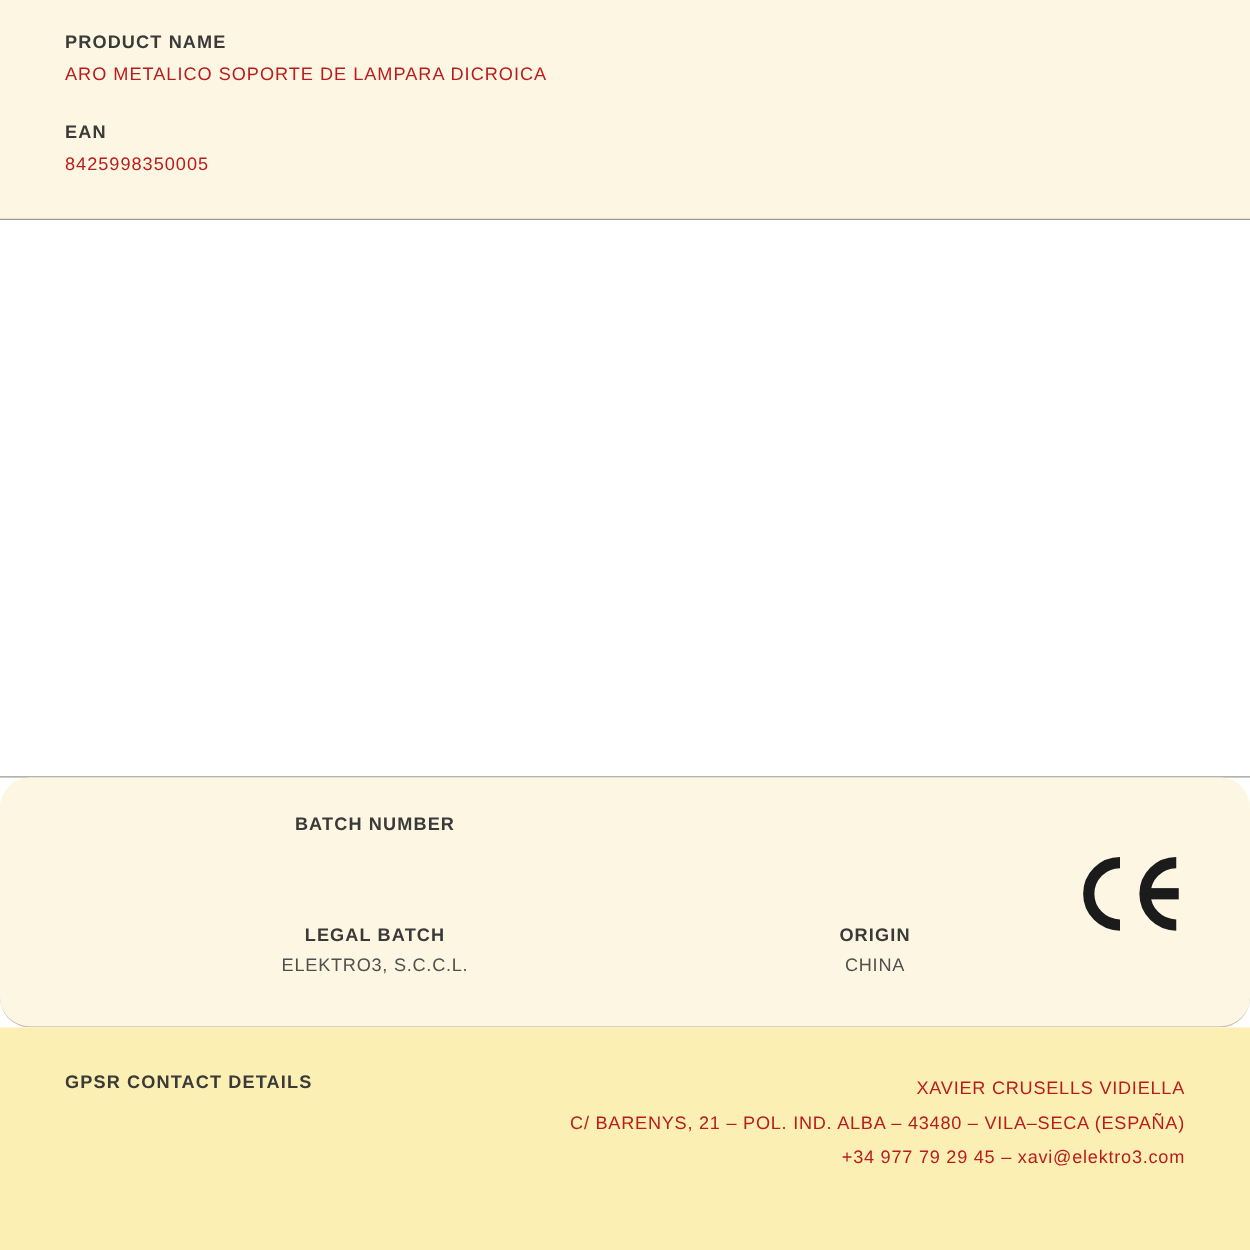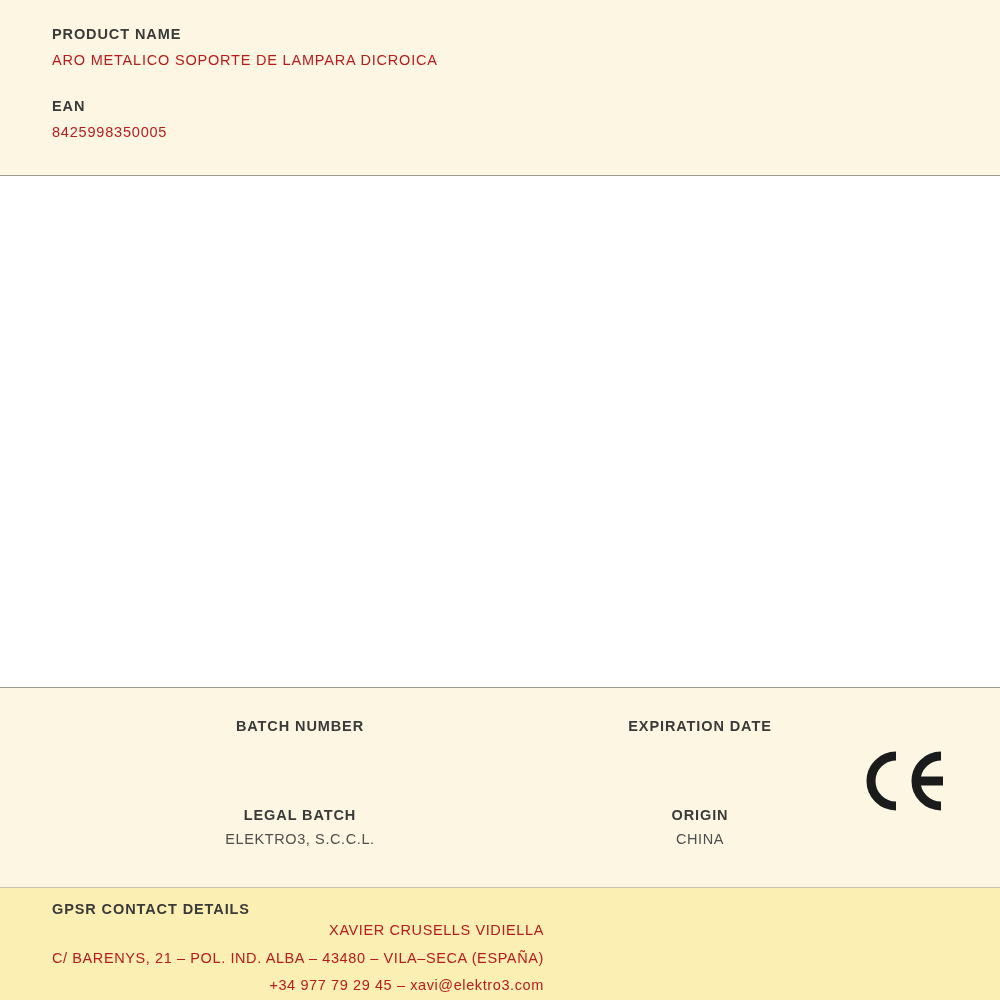--- a/index.html
+++ b/index.html
@@ -59,20 +59,21 @@
     border-bottom: 1px solid #9a9a8e;
   }
 
   
   .info-section {
     background: #fdf6e3;
     height: 200px;
     position: relative;
     box-sizing: border-box;
     border-bottom: 1px solid #c9c3ad;
+    border-radius: 24px;
   }
   .info-row {
     display: flex;
     width: 100%;
   }
   .info-cell {
     width: 300px;
     text-align: center;
     box-sizing: border-box;
   }
@@ -101,27 +102,26 @@
     position: absolute;
     right: 53px;
     top: 62px;
     width: 84px;
     height: 62px;
   }
 
   
   .footer-section {
     background: #fcefb4;
-    height: 112px;
+    height: 178px;
     box-sizing: border-box;
     padding: 36px 52px 0 52px;
     display: flex;
-    justify-content: flex-end;
+    justify-content: space-between;
     align-items: flex-start;
-    flex-direction: column;
   }
   .footer-label {
     font-size: 14.5px;
     font-weight: bold;
     letter-spacing: 0.9px;
     color: #3a3a38;
     white-space: nowrap;
   }
   .footer-lines {
     text-align: right;
@@ -152,21 +152,20 @@
   <div class="middle-section"></div>
 
   <div class="info-section">
 
     <div class="info-row row-top">
       <div class="info-cell col1">
         <p class="info-label">BATCH NUMBER</p>
         <p class="info-value"></p>
       </div>
       <div class="info-cell col2">
-        <p class="info-label">EXPIRATION DATE</p>
         <p class="info-value"></p>
       </div>
     </div>
 
     <div class="info-row row-bottom">
       <div class="info-cell col1">
         <p class="info-label">LEGAL BATCH</p>
         <p class="info-value">ELEKTRO3, S.C.C.L.</p>
       </div>
       <div class="info-cell col2">

